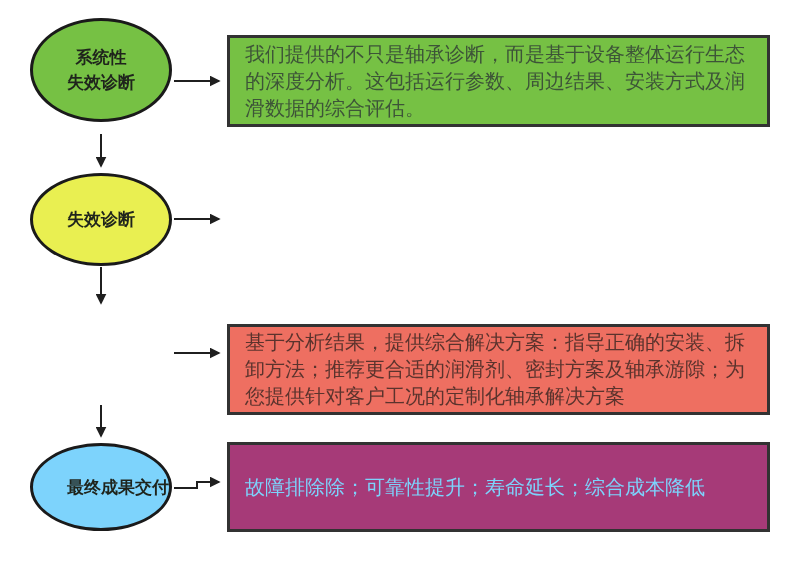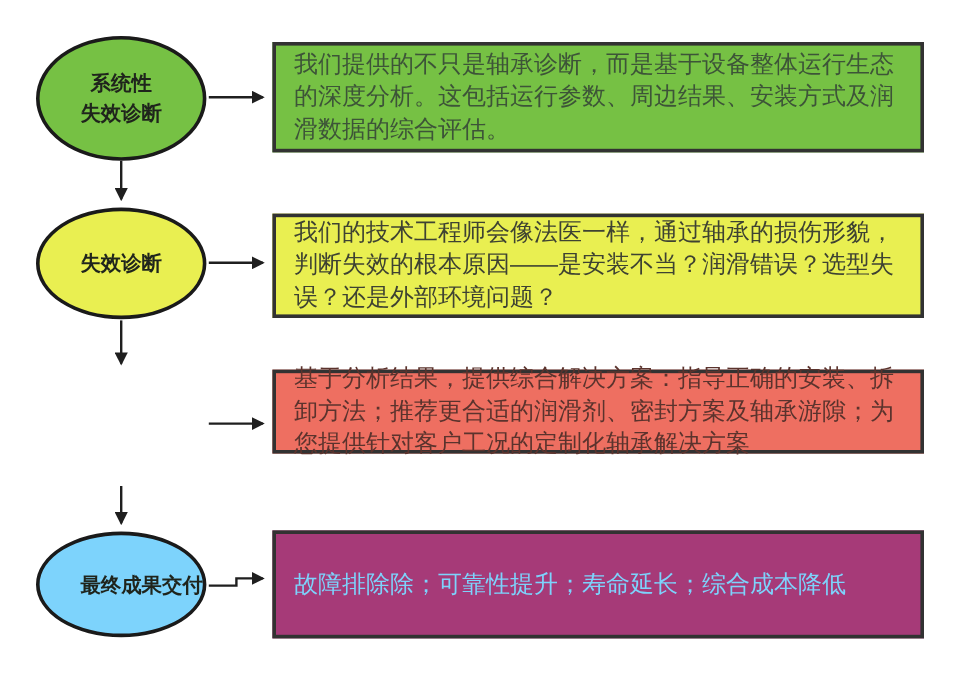--- a/index.html
+++ b/index.html
@@ -6,35 +6,35 @@
   body{font-family:"Liberation Sans", sans-serif;}
   .canvas{position:relative;width:800px;height:564px;background:#ffffff;overflow:hidden;}
   .arrows{position:absolute;left:0;top:0;width:800px;height:564px;pointer-events:none;}
   .node{
     position:absolute;left:30px;width:142px;
     border:3px solid #1a1a1a;border-radius:50%;
     display:flex;flex-direction:column;align-items:center;justify-content:center;
     text-align:center;font-weight:bold;font-size:17px;line-height:25px;color:#1f241c;
     box-sizing:border-box;
   }
-  .node-1{top:30px;height:104px;}
+  .node-1{top:18px;height:104px;}
   .node-2{top:173px;height:93px;}
   .node-3{top:310px;height:94px;}
   .node-4{top:443px;height:88px;}
   .node span{display:block;}
   .box{
     position:absolute;left:227px;width:543px;
     border:3px solid #323232;box-sizing:border-box;
     display:flex;align-items:center;
     padding:0 15px;font-size:20px;line-height:27px;font-weight:500;
     letter-spacing:0;
   }
   .box-1{top:35px;height:92px;}
   .box-2{top:178px;height:87px;}
-  .box-3{top:308px;height:70px;}
+  .box-3{top:324px;height:91px;}
   .box-4{top:442px;height:90px;}
   .box p{margin:0;}
 </style>
 </head>
 <body>
 
 <div class="canvas">
 
   <svg class="arrows" viewBox="0 0 800 564" xmlns="http://www.w3.org/2000/svg">
     <defs>
@@ -58,23 +58,20 @@
     <span>失效诊断</span>
   </div>
   <div class="box box-1" style="background-color: rgb(118, 193, 68); color: rgb(61, 84, 56);">
     <p>我们提供的不只是轴承诊断，而是基于设备整体运行生态的深度分析。这包括运行参数、周边结果、安装方式及润滑数据的综合评估。</p>
   </div>
 
   <div class="node node-2" style="background-color: rgb(233, 239, 81);">
     <span>失效诊断</span>
     <span></span>
   </div>
-  <div class="box box-2" style="background-color: rgb(233, 239, 81); color: rgb(62, 66, 50);">
-    <p>我们的技术工程师会像法医一样，通过轴承的损伤形貌，判断失效的根本原因——是安装不当？润滑错误？选型失误？还是外部环境问题？</p>
-  </div>
 
   <div class="box box-3" style="background-color: rgb(238, 111, 97); color: rgb(91, 51, 45);">
     <p>基于分析结果，提供综合解决方案：指导正确的安装、拆卸方法；推荐更合适的润滑剂、密封方案及轴承游隙；为您提供针对客户工况的定制化轴承解决方案</p>
   </div>
 
   <div class="node node-4" style="background-color: #7dd3fc; align-items: flex-end;">
     <span>最终成果交付</span>
     <span></span>
   </div>
   <div class="box box-4" style="background-color: rgb(166, 58, 120); color: #7dd3fc;">

